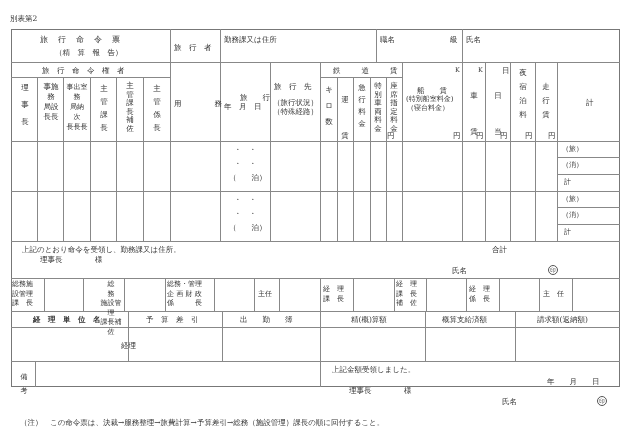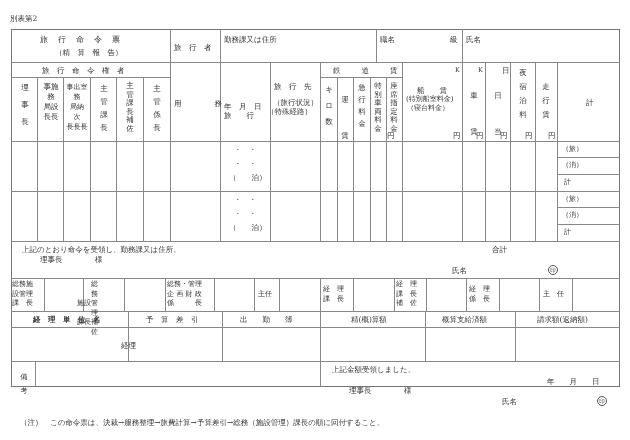--- a/index.html
+++ b/index.html
@@ -128,26 +128,26 @@
 </div>
 <div class="stack" style="left:150px;top:82px;width:14px;line-height:13px;">
   <div>主</div>
     <div>管</div>
     <div>係</div>
     <div>長</div>
 </div>
 
 <div class="t" style="left:174px;top:99px;letter-spacing:6px;">用　　務</div>
 
-<div class="t" style="left:224px;top:93px;margin-top:18px;">旅　　行</div>
+<div class="t" style="left:240px;top:93px;">旅　　行</div>
 <div class="t" style="left:224px;top:102px;">年　月　日</div>
 
 <div class="t" style="left:274px;top:82px;">旅　行　先</div>
 <div class="t" style="left:273px;top:98px;">（旅行状況）</div>
-<div class="t" style="left:267px;top:107px;">（特殊経路）</div>
+<div class="t" style="left:273px;top:107px;">（特殊経路）</div>
 
 <div class="t" style="left:333px;top:66px;letter-spacing:2px;text-align:center;">鉄　　道　　賃</div>
 <div class="stack" style="left:322px;top:82px;width:14px;line-height:16px;">
   <div>キ</div>
     <div>ロ</div>
     <div>数</div>
 </div>
 <div class="stack" style="left:338px;top:82px;width:14px;line-height:36px;">
   <div>運</div>
     <div>賃</div>
@@ -235,21 +235,21 @@
 <div class="t" style="left:95px;top:255px;">様</div>
 <div class="t" style="left:492px;top:245px;">合計</div>
 <div class="t" style="left:452px;top:266px;">氏名</div>
 <div class="stamp" style="left:548px;top:265px;">印</div>
 
 <div class="stack" style="left:12px;top:280px;width:32px;line-height:9.5px;text-align:left;font-size:7px;">
   <div>総務施</div>
     <div>設管理</div>
     <div>課　長</div>
 </div>
-<div class="stack" style="left:74px;top:280px;width:24px;line-height:9.5px;text-align:right;font-size:7px;">
+<div class="stack" style="left:99px;top:280px;width:24px;line-height:9.5px;text-align:center;font-size:7px;">
   <div>総　　務</div>
     <div>施設管理</div>
     <div>課長補佐</div>
 </div>
 <div class="stack" style="left:167px;top:280px;width:46px;line-height:9.5px;text-align:left;font-size:7px;">
   <div>総務・管理</div>
     <div>企 画 財 政</div>
     <div>係　　　長</div>
 </div>
 <div class="t" style="left:258px;top:290px;font-size:7px;">主任</div>

